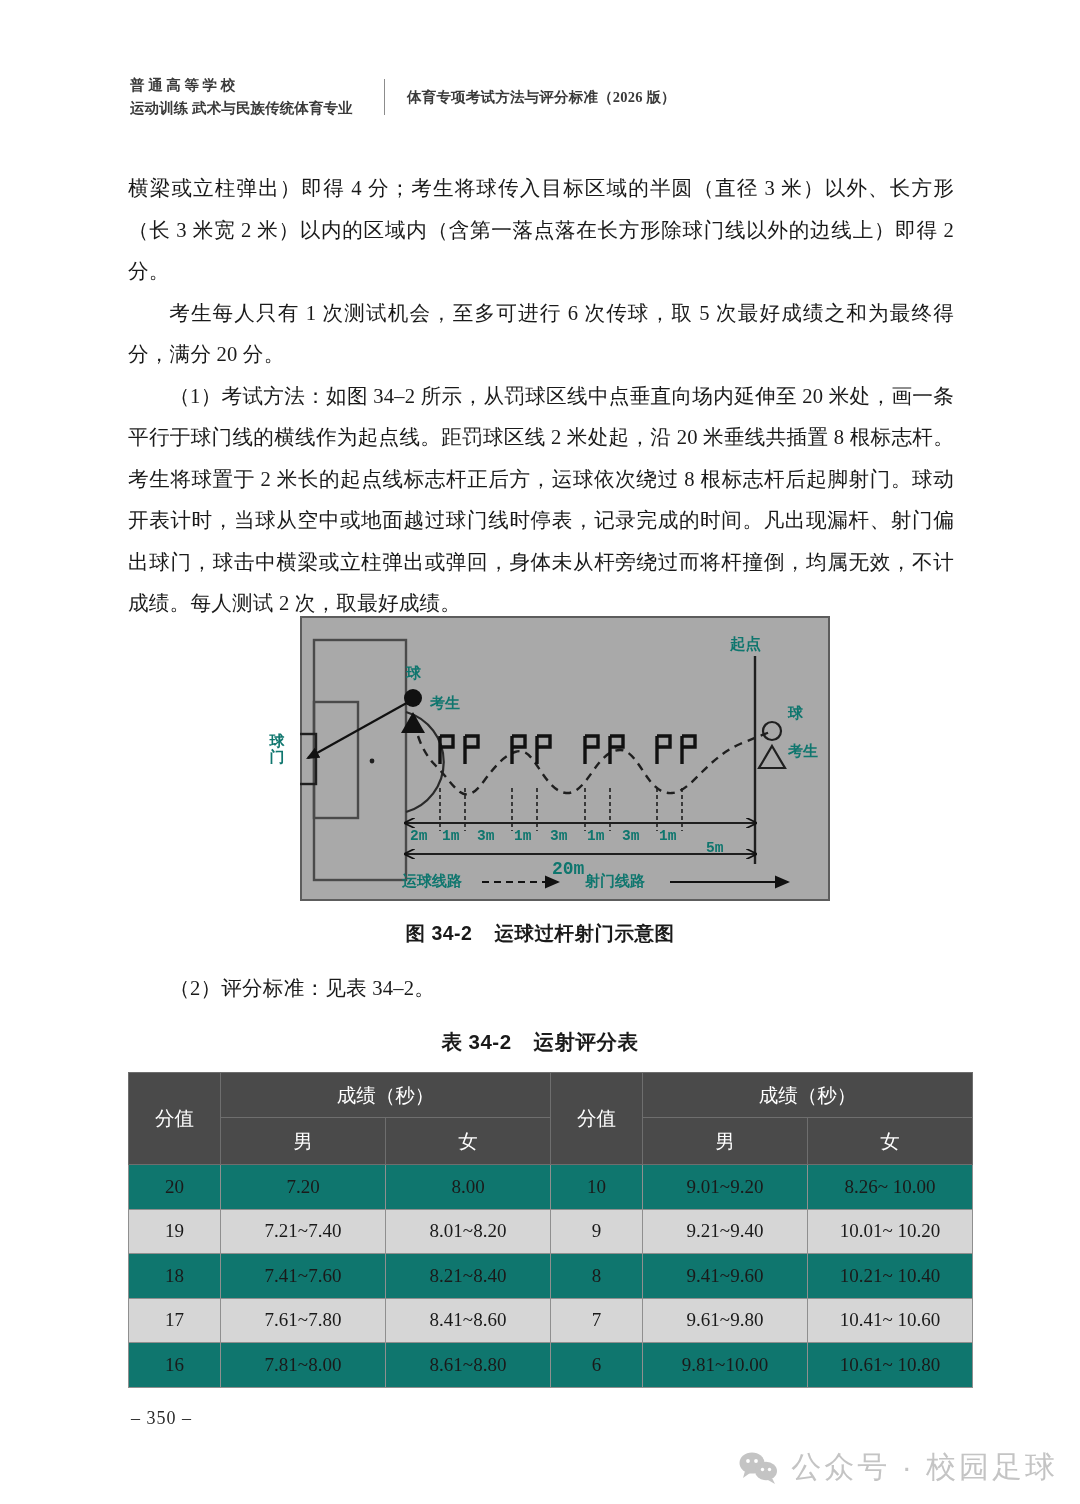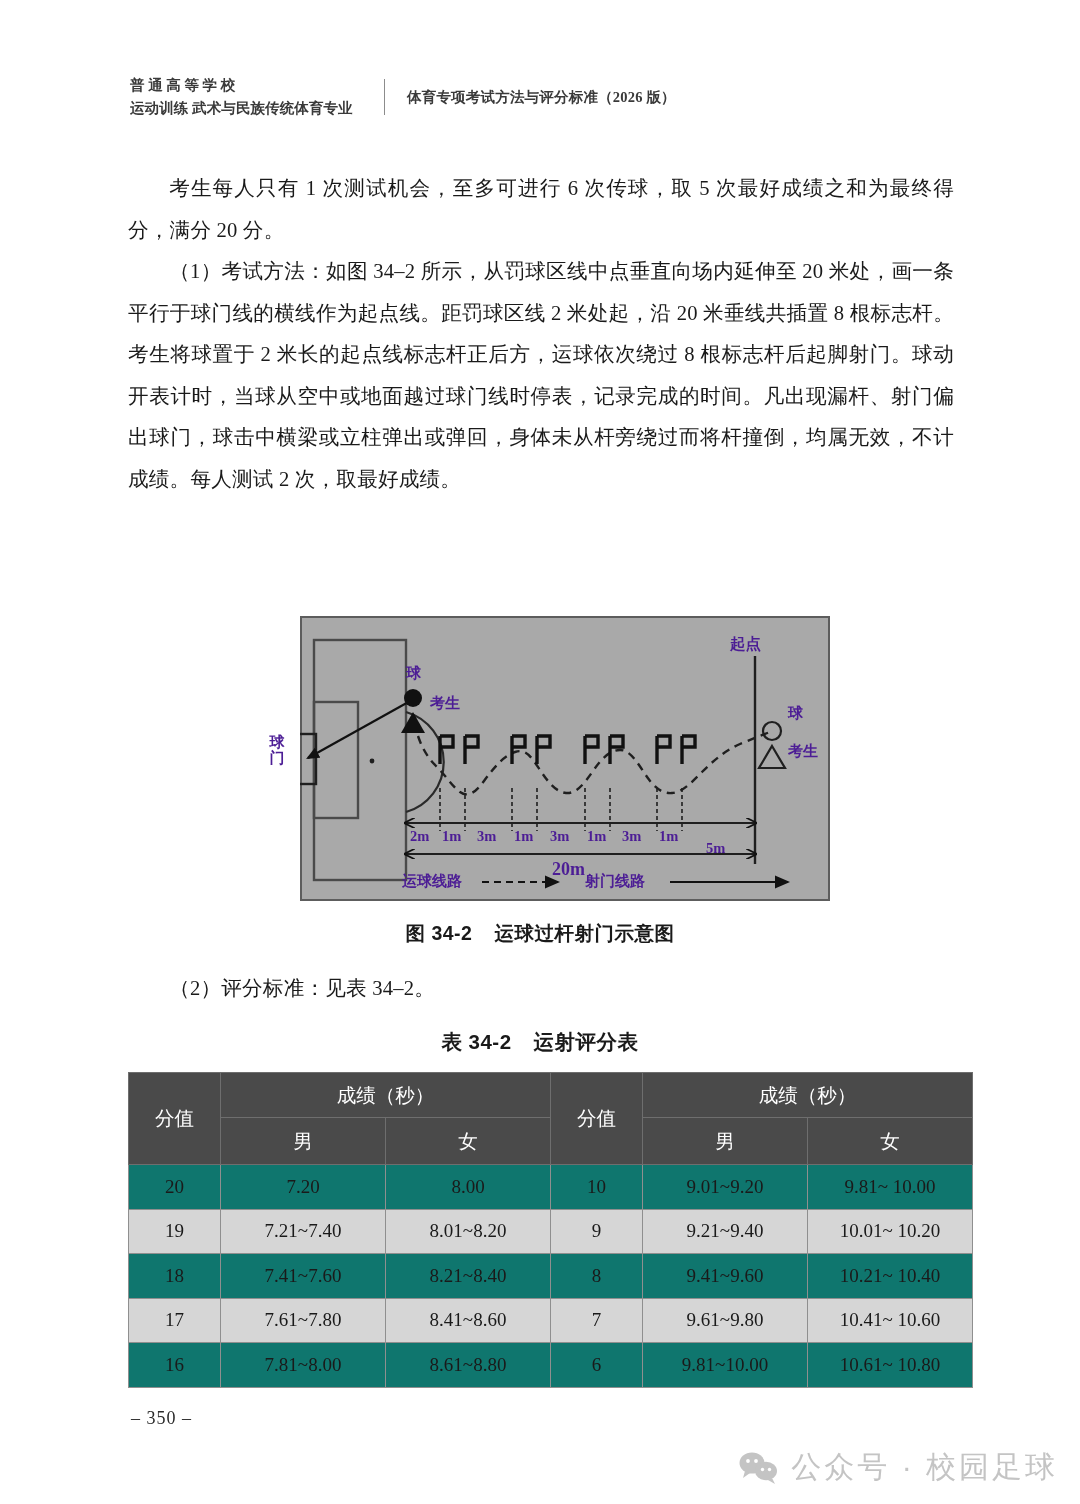--- a/index.html
+++ b/index.html
@@ -175,39 +175,40 @@
   .watermark .wm-text {
     font-size: 30px;
     letter-spacing: 3px;
     font-family: "Liberation Sans", "DejaVu Sans", sans-serif;
     white-space: nowrap;
   }
 
   
   .dlabel {
     position: absolute;
-    font-family: Liberation Serif, serif;
+    font-family: Liberation Mono, monospace;
     font-weight: bold;
-    color: #4c1d95;
+    color: #0f766e;
     white-space: nowrap;
   }
 </style>
 </head>
 <body>
 
 <div class="page-header">
   <div class="hdr-left">
     <div class="l1">普 通 高 等 学 校</div>
     <div class="l2">运动训练 武术与民族传统体育专业</div>
   </div>
   <div class="hdr-rule"></div>
   <div class="hdr-right">体育专项考试方法与评分标准（2026 版）</div>
 </div>
 
 <div class="content">
+  <p class="para">横梁或立柱弹出）即得 4 分；考生将球传入目标区域的半圆（直径 3 米）以外、长方形（长 3 米宽 2 米）以内的区域内（含第一落点落在长方形除球门线以外的边线上）即得 2 分。</p>
   <p class="para indent">考生每人只有 1 次测试机会，至多可进行 6 次传球，取 5 次最好成绩之和为最终得分，满分 20 分。</p>
   <p class="para indent">（1）考试方法：如图 34–2 所示，从罚球区线中点垂直向场内延伸至 20 米处，画一条平行于球门线的横线作为起点线。距罚球区线 2 米处起，沿 20 米垂线共插置 8 根标志杆。考生将球置于 2 米长的起点线标志杆正后方，运球依次绕过 8 根标志杆后起脚射门。球动开表计时，当球从空中或地面越过球门线时停表，记录完成的时间。凡出现漏杆、射门偏出球门，球击中横梁或立柱弹出或弹回，身体未从杆旁绕过而将杆撞倒，均属无效，不计成绩。每人测试 2 次，取最好成绩。</p>
 </div>
 
 <div class="figure-wrap">
   <div class="field"></div>
   <svg width="530" height="285" viewBox="0 0 530 285" style="position:absolute;left:0;top:0;">
     <defs>
       <marker id="arrowSolid" markerWidth="7" markerHeight="7" refX="6" refY="3" orient="auto">
         <path d="M0,0 L7,3 L0,6 z" fill="#111"></path>
@@ -365,21 +366,21 @@
       <th class="sub">女</th>
     </tr>
   </thead>
   <tbody>
     <tr class="row-a">
       <td>20</td>
       <td>7.20</td>
       <td>8.00</td>
       <td>10</td>
       <td>9.01~9.20</td>
-      <td>9.81~ 10.00</td>
+      <td>8.26~ 10.00</td>
     </tr>
     <tr class="row-b">
       <td>19</td>
       <td>7.21~7.40</td>
       <td>8.01~8.20</td>
       <td>9</td>
       <td>9.21~9.40</td>
       <td>10.01~ 10.20</td>
     </tr>
     <tr class="row-a">

